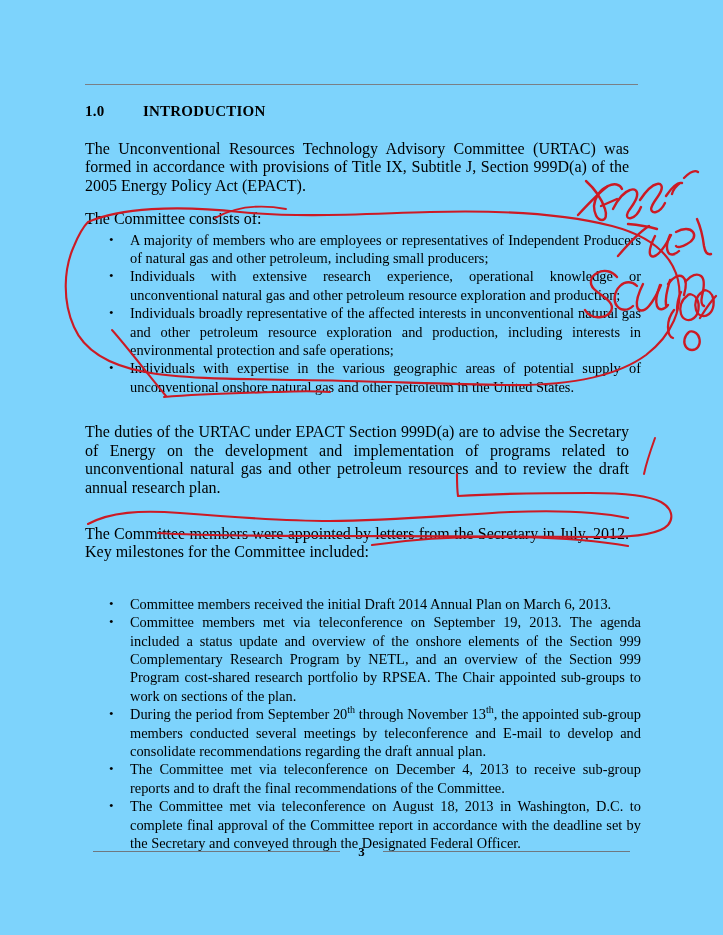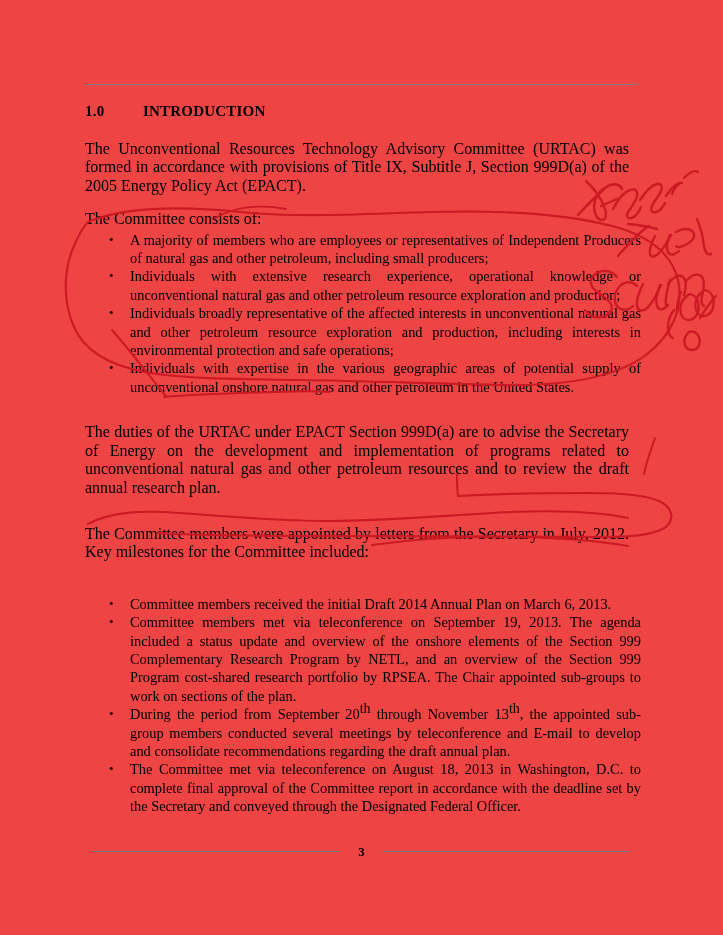--- a/index.html
+++ b/index.html
@@ -9,21 +9,21 @@
     background: #ffffff;
   }
   body {
     font-family: "Liberation Serif", "DejaVu Serif", serif;
     color: #000000;
   }
   #page {
     position: relative;
     width: 723px;
     height: 935px;
-    background: #ef4444;
+    background: #7dd3fc;
     overflow: hidden;
   }
   
   #ink {
     position: absolute;
     left: 0;
     top: 0;
     width: 723px;
     height: 935px;
     pointer-events: none;
@@ -90,21 +90,21 @@
     content: "\2022";
     position: absolute;
     left: 24px;
     top: 0;
     font-size: 13px;
   }
   ul.bullets.spaced li {
     margin-bottom: 0px;
   }
   .sup {
-    font-size: 14px;
+    font-size: 10px;
     vertical-align: super;
     line-height: 0;
   }
   .gap-sm { height: 13px; }
   .gap-md { height: 18px; }
   
   #footer {
     position: absolute;
     left: 0;
     top: 845px;
@@ -160,20 +160,21 @@
       <div class="gap-sm"></div>
 
       <p class="para">The Committee members were appointed by letters from the Secretary in July, 2012. Key milestones for the Committee included:</p>
 
       <div class="gap-md"></div>
 
       <ul class="bullets spaced" id="milestones-list">
           <li>Committee members received the initial Draft 2014 Annual Plan on March 6, 2013.</li>
           <li>Committee members met via teleconference on September 19, 2013.  The agenda included a status update and overview of the onshore elements of the Section 999 Complementary Research Program by NETL, and an overview of the Section 999 Program cost-shared research portfolio by RPSEA.  The Chair appointed sub-groups to work on sections of the plan.</li>
           <li>During the period from September 20<span class="sup">th</span> through November 13<span class="sup">th</span>, the appointed sub-group members conducted several meetings by teleconference and E-mail to develop and consolidate recommendations regarding the draft annual plan.</li>
+          <li>The Committee met via teleconference on December 4, 2013 to receive sub-group reports and to draft the final recommendations of the Committee.</li>
           <li>The Committee met via teleconference on August 18, 2013 in Washington, D.C. to complete final approval of the Committee report in accordance with the deadline set by the Secretary and conveyed through the Designated Federal Officer.</li>
         </ul>
 
     </div>
   </div>
 
   <svg id="ink" viewBox="0 0 723 935" xmlns="http://www.w3.org/2000/svg">
     <g fill="none" stroke="#cc1a24" stroke-width="2.1" stroke-linecap="round" stroke-linejoin="round">
 
       <path d="M 88,222 C 120,208 175,205 240,212

